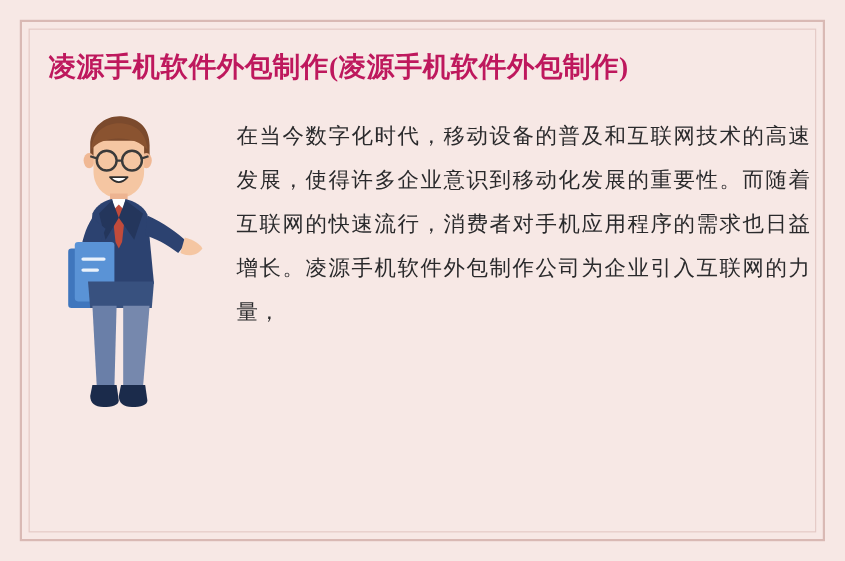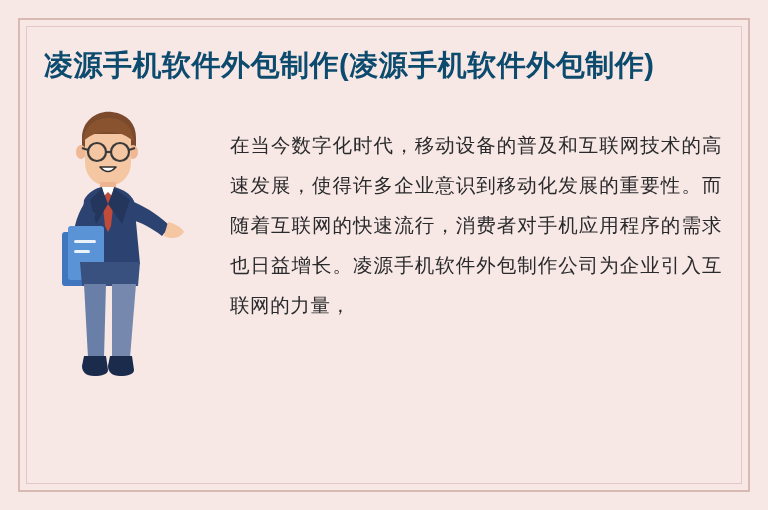--- a/index.html
+++ b/index.html
@@ -40,24 +40,24 @@
     box-sizing: border-box;
   }
   .content {
     position: absolute;
     left: 44px;
     top: 44px;
     right: 30px;
     bottom: 34px;
   }
   .title {
-    font-family: Liberation Sans, sans-serif;
-    font-size: 29px;
+    font-family: Liberation Serif, serif;
+    font-size: 25px;
     font-weight: bold;
-    color: #0c4a6e;
+    color: #be185d;
     line-height: 1.45;
     letter-spacing: 0.5px;
     margin: 0;
     width: 690px;
   }
   .body-row {
     display: flex;
     align-items: flex-start;
     margin-top: 18px;
   }
@@ -66,21 +66,21 @@
     flex: 0 0 160px;
     height: 300px;
     position: relative;
   }
   .article {
     flex: 1 1 auto;
     padding-left: 10px;
     padding-top: 6px;
   }
   .article p {
-    margin: 16px;
+    margin: 1px;
     font-family: "Liberation Serif", serif;
     font-size: 19.5px;
     line-height: 2.05;
     color: #2a2a2c;
     letter-spacing: 0.6px;
     text-align: justify;
   }
   svg {
     display: block;
   }

